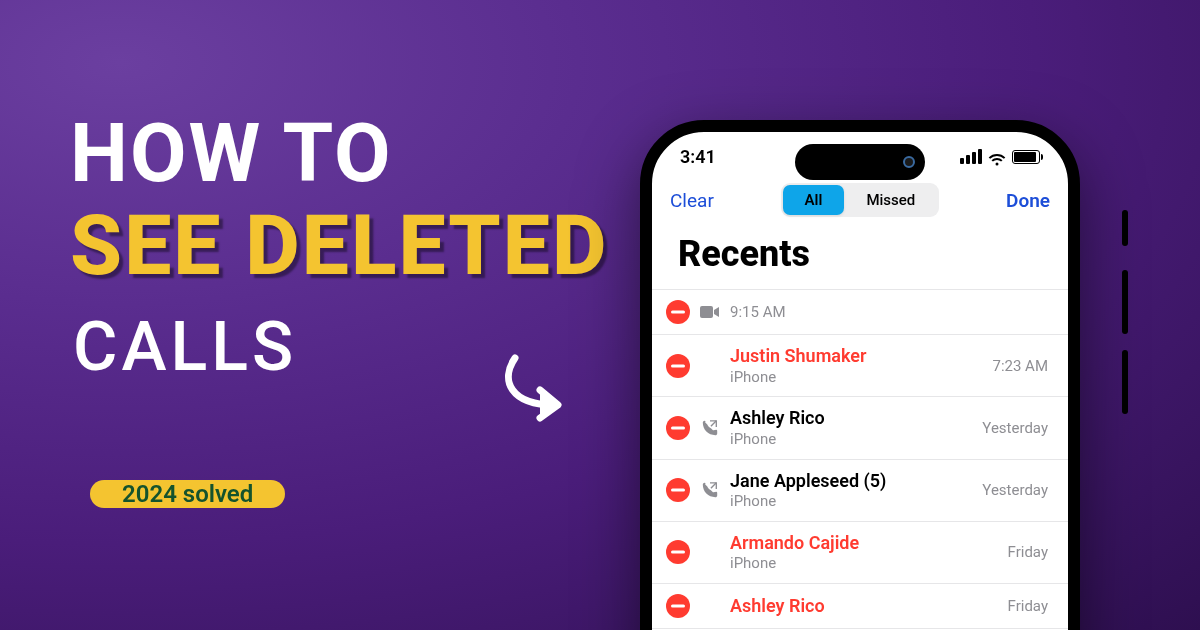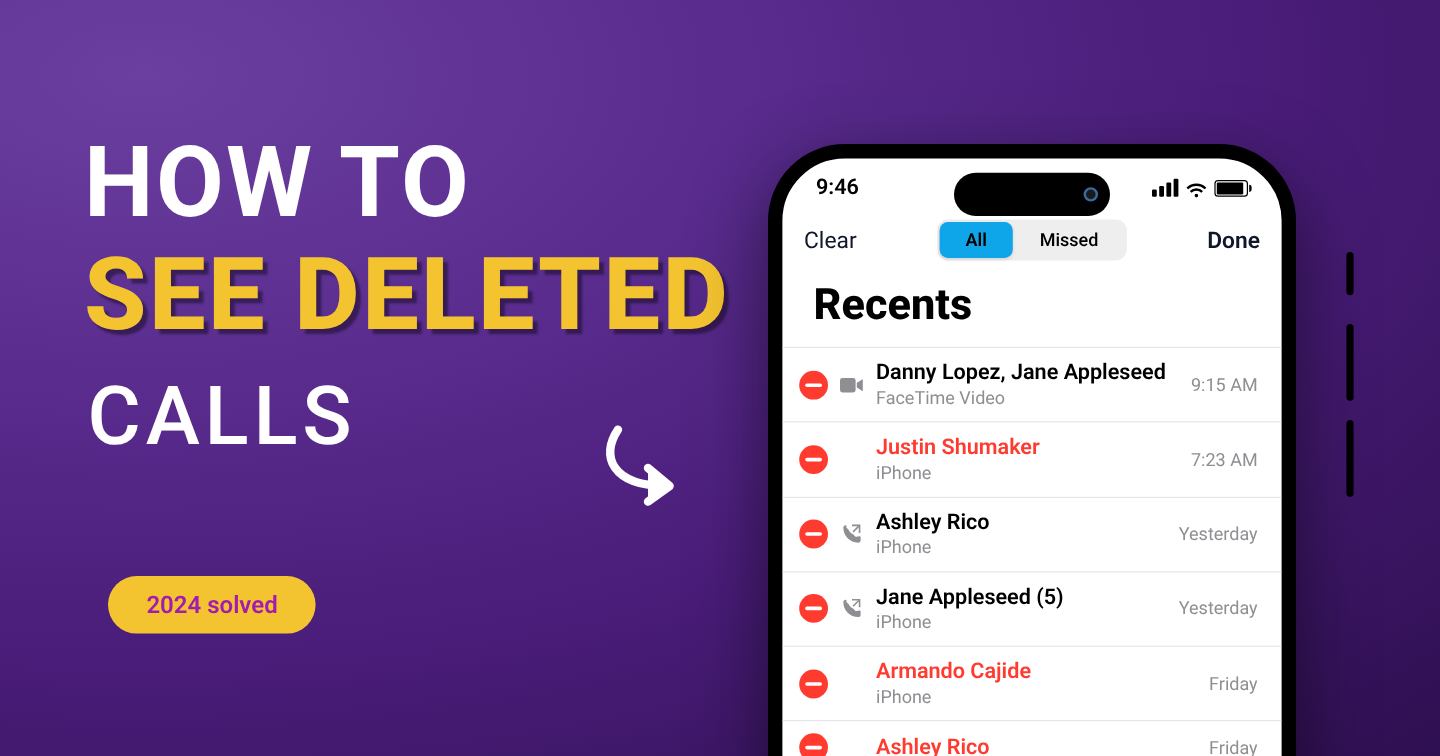--- a/index.html
+++ b/index.html
@@ -2,21 +2,21 @@
 <html><head>
 <meta charset="utf-8">
 <style>
 *{margin:0;padding:0;box-sizing:border-box;}
 body{width:1200px;height:630px;overflow:hidden;font-family:-apple-system,BlinkMacSystemFont,"Segoe UI",Roboto,Helvetica,Arial,sans-serif;}
 .canvas{width:1200px;height:630px;background:radial-gradient(ellipse at 10% 10%,#6b3fa0 0%,#5a2d8f 30%,#4a1d7a 60%,#2e0f50 100%);position:relative;}
 .text-block{position:absolute;left:70px;top:110px;color:#fff;}
 .line1{font-size:82px;font-weight:700;letter-spacing:2px;line-height:1.05;}
 .line2{font-size:84px;font-weight:800;color:#f4c430;letter-spacing:2px;line-height:1.2;text-shadow:4px 4px 2px rgba(0,0,0,0.4);}
 .line3{font-size:68px;font-weight:500;letter-spacing:4px;margin-top:10px;margin-left:3px;}
-.badge{position:absolute;left:90px;top:480px;background:#f4c430;color:#a21caf;font-size:20px;font-weight:600;padding:12px 32px;border-radius:999px;}
+.badge{position:absolute;left:90px;top:480px;background:#f4c430;color:#14532d;font-size:24px;font-weight:600;padding:0 32px;border-radius:999px;}
 .arrow{position:absolute;left:480px;top:350px;width:100px;height:80px;}
 .arrow svg{width:100%;height:100%;}
 
 .phone{position:absolute;right:60px;top:60px;width:440px;height:900px;border:12px solid #000;border-radius:64px;background:#fff;overflow:hidden;box-shadow:0 20px 60px rgba(0,0,0,0.5);}
 .phone-btn{position:absolute;background:#000;border-radius:3px;}
 .phone-btn.b1{left:-18px;top:150px;width:6px;height:36px;}
 .phone-btn.b2{left:-18px;top:210px;width:6px;height:64px;}
 .phone-btn.b3{left:-18px;top:290px;width:6px;height:64px;}
 
 .statusbar{display:flex;justify-content:space-between;align-items:center;padding:14px 28px 8px 28px;font-size:18px;font-weight:600;color:#000;}
@@ -29,21 +29,21 @@
 .signal span:nth-child(2){height:9px;}
 .signal span:nth-child(3){height:12px;}
 .signal span:nth-child(4){height:15px;}
 .wifi{width:18px;height:14px;position:relative;}
 .wifi svg{width:100%;height:100%;}
 .battery{width:28px;height:14px;border:1.5px solid #000;border-radius:3px;position:relative;}
 .battery::after{content:"";position:absolute;right:-4px;top:3px;width:2px;height:6px;background:#000;border-radius:0 2px 2px 0;}
 .battery .fill{position:absolute;left:1px;top:1px;bottom:1px;width:22px;background:#000;border-radius:1px;}
 
 .navbar{display:flex;align-items:center;justify-content:space-between;padding:8px 18px 10px;}
-.nav-link{color:#0f172a;font-size:19px;font-weight:400;}
+.nav-link{color:#1d4ed8;font-size:19px;font-weight:400;}
 .nav-done{font-weight:600;}
 .seg{display:flex;background:#eeeeef;border-radius:9px;padding:2px;}
 .seg-item{font-size:15px;padding:6px 22px;border-radius:7px;color:#000;font-weight:500;}
 .seg-item.active{background:#0ea5e9;box-shadow:0 1px 3px rgba(0,0,0,0.1);font-weight:600;}
 
 .page-title{font-size:36px;font-weight:800;color:#000;padding:6px 26px 14px;}
 
 .list{padding-left:0;}
 .row{display:flex;align-items:center;padding:10px 20px 10px 14px;border-bottom:1px solid #e6e6e8;gap:10px;}
 .row:first-child{border-top:1px solid #e6e6e8;}
@@ -82,21 +82,21 @@
     <div class="phone-btn b1"></div>
     <div class="phone-btn b2"></div>
     <div class="phone-btn b3"></div>
 
     <div class="phone">
       <div class="dyn-island">
         <div class="dyn-dot"></div>
       </div>
 
       <div class="statusbar">
-        <span>9:46</span>
+        <span>3:41</span>
         <div class="status-right">
           <div class="signal">
             <span></span>
               <span></span>
               <span></span>
               <span></span>
           </div>
           <div class="wifi">
             <svg viewBox="0 0 18 14">
                 <path fill="#000" d="M9 12.5a1.5 1.5 0 100-3 1.5 1.5 0 000 3zM3.5 7.2a7.8 7.8 0 0111 0l-1.4 1.4a5.8 5.8 0 00-8.2 0L3.5 7.2zM.7 4.4a11.8 11.8 0 0116.6 0l-1.4 1.4a9.8 9.8 0 00-13.8 0L.7 4.4z"></path>
@@ -120,24 +120,20 @@
       <div class="page-title">Recents</div>
 
       <div class="list" id="call-list">
           <div class="row">
             <div class="del"></div>
             <div class="call-icon">
               <svg viewBox="0 0 20 14" fill="#8e8e93">
                 <rect x="0" y="1" width="13" height="12" rx="2"></rect>
                 <path d="M14 5l5-3v10l-5-3z"></path>
               </svg>
-            </div>
-            <div class="info">
-              <div class="name">Danny Lopez, Jane Appleseed</div>
-              <div class="sub">FaceTime Video</div>
             </div>
             <div class="time">9:15 AM</div>
           </div>
           <div class="row">
             <div class="del"></div>
             <div class="call-icon empty"></div>
             <div class="info">
               <div class="name missed">Justin Shumaker</div>
               <div class="sub">iPhone</div>
             </div>

